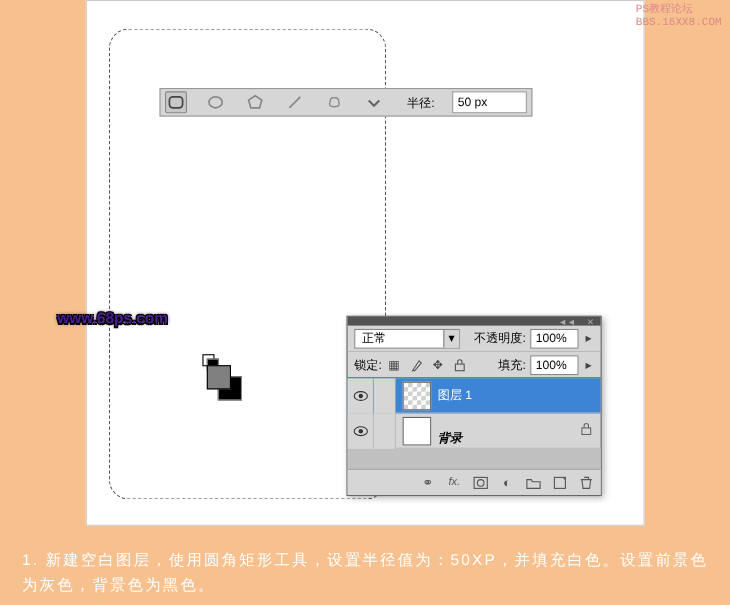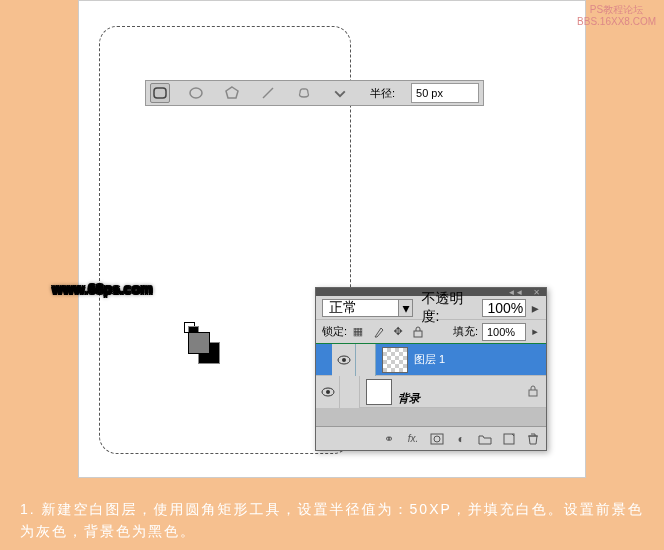--- a/index.html
+++ b/index.html
@@ -1,51 +1,51 @@
 <!DOCTYPE html>
 <html><head>
 <meta charset="utf-8">
 <style>
 *{box-sizing:border-box;margin:0;padding:0;}
 body{width:664px;height:550px;background:#f6c08f;font-family:Arial,"Microsoft YaHei",sans-serif;font-size:12px;position:relative;overflow:hidden;}
-.watermark-top{position:absolute;top:4px;right:8px;color:#d88;font-size:10px;text-align:center;line-height:12px;z-index:50;}
+.watermark-top{position:absolute;top:4px;right:8px;color:#d88;font-size:10px;text-align:left;line-height:12px;z-index:50;font-family:Liberation Mono, monospace;}
 .canvas{position:absolute;top:0;left:78px;width:508px;height:478px;background:#fff;border:1px solid #ccc;}
 .selection{position:absolute;top:25px;left:20px;width:252px;height:428px;border:1.5px dashed #555;border-radius:18px;}
 .toolbar-opts{position:absolute;top:80px;left:145px;height:26px;background:#d6d6d6;border:1px solid #999;display:flex;align-items:center;padding:0 4px;gap:16px;}
 .shape-btn{width:20px;height:20px;display:flex;align-items:center;justify-content:center;border:1px solid transparent;border-radius:2px;}
 .shape-btn.active{background:#c8c8c8;border-color:#888;}
 .shape-btn svg{width:16px;height:16px;}
 .radius-label{font-size:11px;color:#000;margin-left:4px;}
 .radius-input{width:68px;height:20px;background:#fff;border:1px solid #999;font-size:11px;padding:0 4px;display:flex;align-items:center;}
-.wm68{position:absolute;top:281px;left:52px;z-index:20;color:#000000;font-size:14px;font-weight:bold;text-shadow:-1px -1px 0 #000,1px -1px 0 #000,-1px 1px 0 #000,1px 1px 0 #000,0 0 4px #000;}
+.wm68{position:absolute;top:281px;left:52px;z-index:20;color:#4c1d95;font-size:14px;font-weight:bold;text-shadow:-1px -1px 0 #000,1px -1px 0 #000,-1px 1px 0 #000,1px 1px 0 #000,0 0 4px #000;}
 .swatch-group{position:absolute;top:322px;left:184px;width:40px;height:44px;}
 .swatch-mini{position:absolute;top:0;left:0;width:14px;height:14px;}
 .swatch-mini::before{content:"";position:absolute;top:0;left:0;width:9px;height:9px;background:#fff;border:1px solid #000;}
 .swatch-mini::after{content:"";position:absolute;top:4px;left:4px;width:9px;height:9px;background:#000;border:1px solid #888;}
 .swatch-fg{position:absolute;top:10px;left:4px;width:22px;height:22px;background:#808080;border:1px solid #000;}
 .swatch-bg{position:absolute;top:20px;left:14px;width:22px;height:22px;background:#000;border:1px solid #888;}
 .layers-panel{position:absolute;top:287px;left:315px;width:232px;background:#d6d6d6;border:1px solid #666;box-shadow:2px 2px 6px rgba(0,0,0,.3);z-index:30;}
 .panel-top{height:8px;background:#535353;display:flex;justify-content:flex-end;align-items:center;padding:0 6px;gap:10px;color:#aaa;font-size:8px;}
 .panel-tabs{height:22px;background:#d6d6d6;display:flex;align-items:flex-end;padding-left:2px;position:relative;}
 .tab{background:#d6d6d6;border:1px solid #888;border-bottom:none;padding:3px 10px 2px;font-size:11px;color:#222;}
 .menu-btn{position:absolute;right:4px;top:4px;width:14px;height:14px;display:flex;align-items:center;justify-content:center;}
 .menu-btn svg{width:10px;height:10px;}
-.panel-row{height:24px;border-bottom:1px solid #bbb;display:flex;align-items:center;padding:0 6px;gap:4px;font-size:14px;color:#000;}
+.panel-row{height:24px;border-bottom:1px solid #bbb;display:flex;align-items:center;padding:0 6px;gap:4px;font-size:11px;color:#000;}
 .dropdown{display:flex;align-items:center;height:18px;background:#fff;border:1px solid #888;}
 .dropdown span{padding:0 6px;}
 .dropdown .arrow{width:14px;height:16px;background:#d6d6d6;border-left:1px solid #888;display:flex;align-items:center;justify-content:center;}
 .spacer{flex:1;}
 .pct-input{width:44px;height:18px;background:#fff;border:1px solid #888;display:flex;align-items:center;padding:0 4px;}
 .slider-arrow{width:10px;height:18px;display:flex;align-items:center;justify-content:center;color:#444;}
 .lock-row{height:24px;border-bottom:1px solid #15803d;display:flex;align-items:center;padding:0 6px;gap:4px;font-size:11px;}
 .lock-icons{display:flex;gap:6px;}
 .lock-ic{width:14px;height:14px;display:flex;align-items:center;justify-content:center;color:#444;}
 .layer-list{min-height:82px;}
 .layer-item{height:32px;display:flex;align-items:center;border-bottom:1px solid #bbb;font-size:11px;}
-.layer-item.selected{background:#3d83d6;color:#fff;padding-left:16px;}
+.layer-item.selected{background:#3d83d6;color:#fff;}
 .eye-col{width:24px;height:32px;display:flex;align-items:center;justify-content:center;border-right:1px solid #bbb;background:#d6d6d6;}
 .blank-col{width:20px;height:32px;border-right:1px solid #bbb;background:#d6d6d6;}
 .layer-item.selected .eye-col,.layer-item.selected .blank-col{border-color:#8ab;}
 .thumb{width:26px;height:26px;margin:0 6px;border:1px solid #666;background:#fff;}
 .thumb.checker{background-image:linear-gradient(45deg,#ccc 25%,transparent 25%,transparent 75%,#ccc 75%),linear-gradient(45deg,#ccc 25%,#fff 25%,#fff 75%,#ccc 75%);background-size:8px 8px;background-position:0 0,4px 4px;}
 .layer-name{flex:1;}
 .bg-name{font-style:italic;font-weight:bold;margin-top:13px;}
 .lock-small{margin-right:8px;color:#666;}
 .layer-blank{height:18px;background:#c0c0c0;}
 .panel-footer{height:24px;border-top:1px solid #999;display:flex;align-items:center;justify-content:flex-end;padding:0 6px;gap:10px;background:#d6d6d6;}

